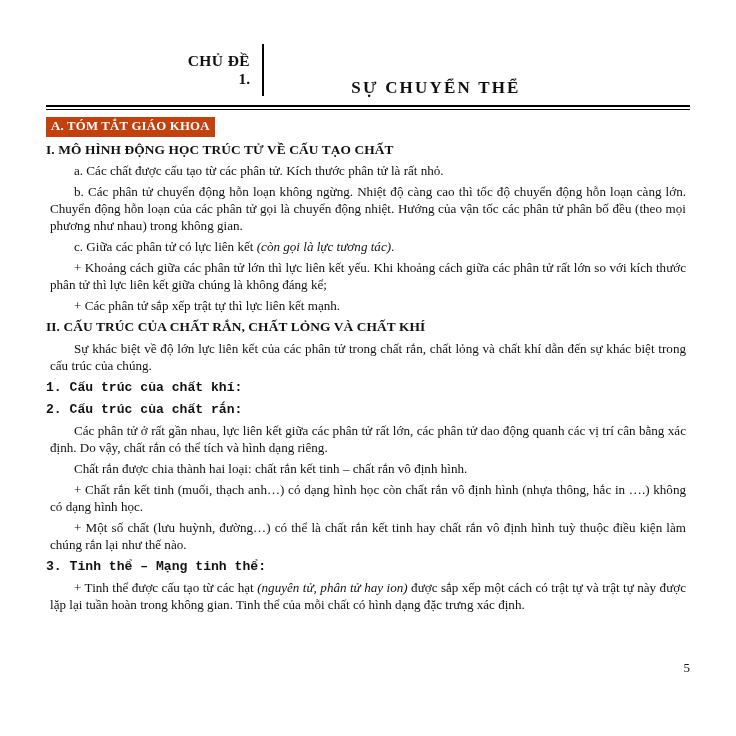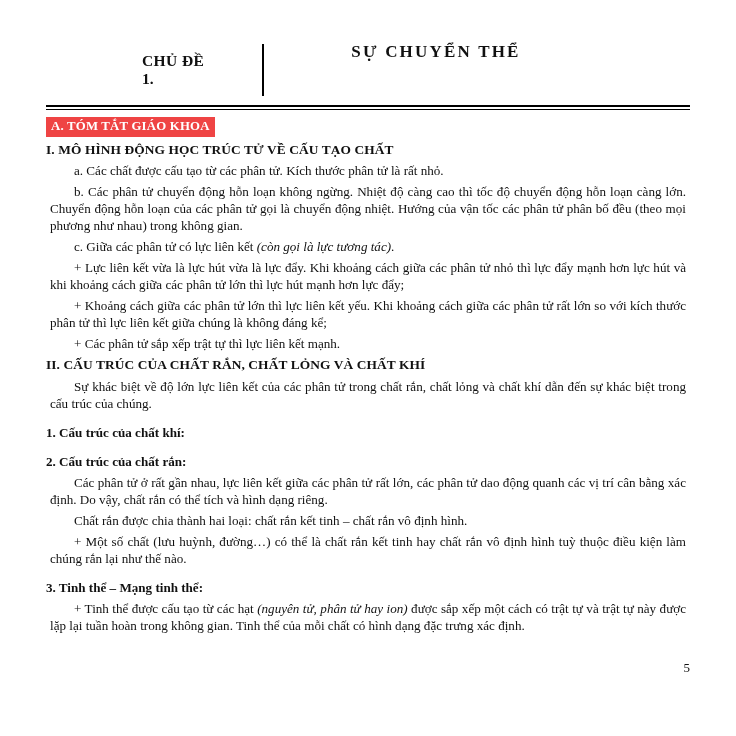--- a/index.html
+++ b/index.html
@@ -29,21 +29,21 @@
     display: flex;
     align-items: stretch;
     justify-content: center;
     margin: 8px 0 0 0;
     height: 56px;
   }
   .header-left {
     width: 120px;
     display: flex;
     flex-direction: column;
-    align-items: flex-start;
+    align-items: flex-end;
     justify-content: center;
     padding-right: 12px;
     box-sizing: border-box;
   }
   .chude-label {
     font-weight: bold;
     font-size: 15.5px;
     letter-spacing: 0.4px;
     line-height: 1.15;
     text-align: center;
@@ -55,21 +55,21 @@
     text-align: center;
   }
   .header-divider {
     width: 2px;
     background: #000;
     margin: 2px 0 2px 0;
   }
   .header-right {
     width: 330px;
     display: flex;
-    align-items: flex-start;
+    align-items: flex-end;
     justify-content: center;
     padding-left: 14px;
     box-sizing: border-box;
   }
   .header-title {
     font-weight: bold;
     font-size: 17px;
     letter-spacing: 2.2px;
     text-align: center;
   }
@@ -86,38 +86,39 @@
 
   
   .content {
     margin-top: 7px;
     font-size: 13.1px;
     line-height: 1.30;
     text-align: justify;
   }
   .section-banner {
     display: inline-block;
-    background: #ef4444;
+    background: #c2410c;
     color: #fff;
     font-weight: bold;
     font-size: 12.8px;
     padding: 1px 5px 2px 5px;
     letter-spacing: 0.2px;
     margin-bottom: 2px;
   }
   .heading-roman {
     font-weight: bold;
     font-size: 13.4px;
     margin-top: 2px;
     letter-spacing: 0.1px;
   }
   .heading-num {
     font-weight: bold;
     font-size: 13.1px;
-    margin-top: 12px;
+    margin-top: 5px;
+    font-family: Liberation Mono, monospace;
   }
   p.para {
     margin: 4px;
     text-indent: 24px;
   }
   .it { font-style: italic; }
 
   
   .page-number {
     position: absolute;
@@ -151,32 +152,32 @@
       <span class="section-banner">A. TÓM TẮT GIÁO KHOA</span>
     </div>
 
     <div class="heading-roman">I.  MÔ HÌNH ĐỘNG HỌC TRÚC TỬ VỀ CẤU TẠO CHẤT</div>
 
     <p class="para">a. Các chất được cấu tạo từ các phân tử. Kích thước phân tử là rất nhỏ.</p>
     <p class="para">b. Các phân tử chuyển động hỗn loạn không ngừng. Nhiệt độ càng cao thì tốc độ chuyển động hỗn loạn càng lớn. Chuyển động hỗn loạn của các phân tử gọi là chuyển động nhiệt. Hướng của vận tốc các phân tử phân bố đều (theo mọi phương như nhau) trong không gian.</p>
     <p class="para">
       <span>c. Giữa các phân tử có lực liên kết </span><span class="it">(còn gọi là lực tương tác)</span><span>.</span>
     </p>
-    <p class="para">+ Lực liên kết vừa là lực hút vừa là lực đẩy. Khi khoảng cách giữa các phân tử nhỏ thì lực đẩy mạnh hơn lực hút và khi khoảng cách giữa các phân tử lớn thì lực hút mạnh hơn lực đẩy;</p>
     <p class="para">+ Khoảng cách giữa các phân tử lớn thì lực liên kết yếu. Khi khoảng cách giữa các phân tử rất lớn so với kích thước phân tử thì lực liên kết giữa chúng là không đáng kể;</p>
     <p class="para">+ Các phân tử sắp xếp trật tự thì lực liên kết mạnh.</p>
 
     <div class="heading-roman">II. CẤU TRÚC CỦA CHẤT RẮN, CHẤT LỎNG VÀ CHẤT KHÍ</div>
     <p class="para">Sự khác biệt về độ lớn lực liên kết của các phân tử trong chất rắn, chất lỏng và chất khí dẫn đến sự khác biệt trong cấu trúc của chúng.</p>
 
     <div class="heading-num">1. Cấu trúc của chất khí:</div>
 
     <div class="heading-num">2. Cấu trúc của chất rắn:</div>
     <p class="para">Các phân tử ở rất gần nhau, lực liên kết giữa các phân tử rất lớn, các phân tử dao động quanh các vị trí cân bằng xác định. Do vậy, chất rắn có thể tích và hình dạng riêng.</p>
     <p class="para">Chất rắn được chia thành hai loại: chất rắn kết tinh – chất rắn vô định hình.</p>
+    <p class="para">+ Chất rắn kết tinh (muối, thạch anh…) có dạng hình học còn chất rắn vô định hình (nhựa thông, hắc in ….) không có dạng hình học.</p>
     <p class="para">+ Một số chất (lưu huỳnh, đường…) có thể là chất rắn kết tinh hay chất rắn vô định hình tuỳ thuộc điều kiện làm chúng rắn lại như thế nào.</p>
 
     <div class="heading-num">3. Tinh thể – Mạng tinh thể:</div>
     <p class="para">
       <span>+ Tinh thể được cấu tạo từ các hạt </span><span class="it">(nguyên tử, phân tử hay ion)</span><span> được sắp xếp một cách có trật tự và trật tự này được lặp lại tuần hoàn trong không gian. Tinh thể của mỗi chất có hình dạng đặc trưng xác định.</span>
     </p>
 
   </div>
 
   <div class="page-number">5</div>

